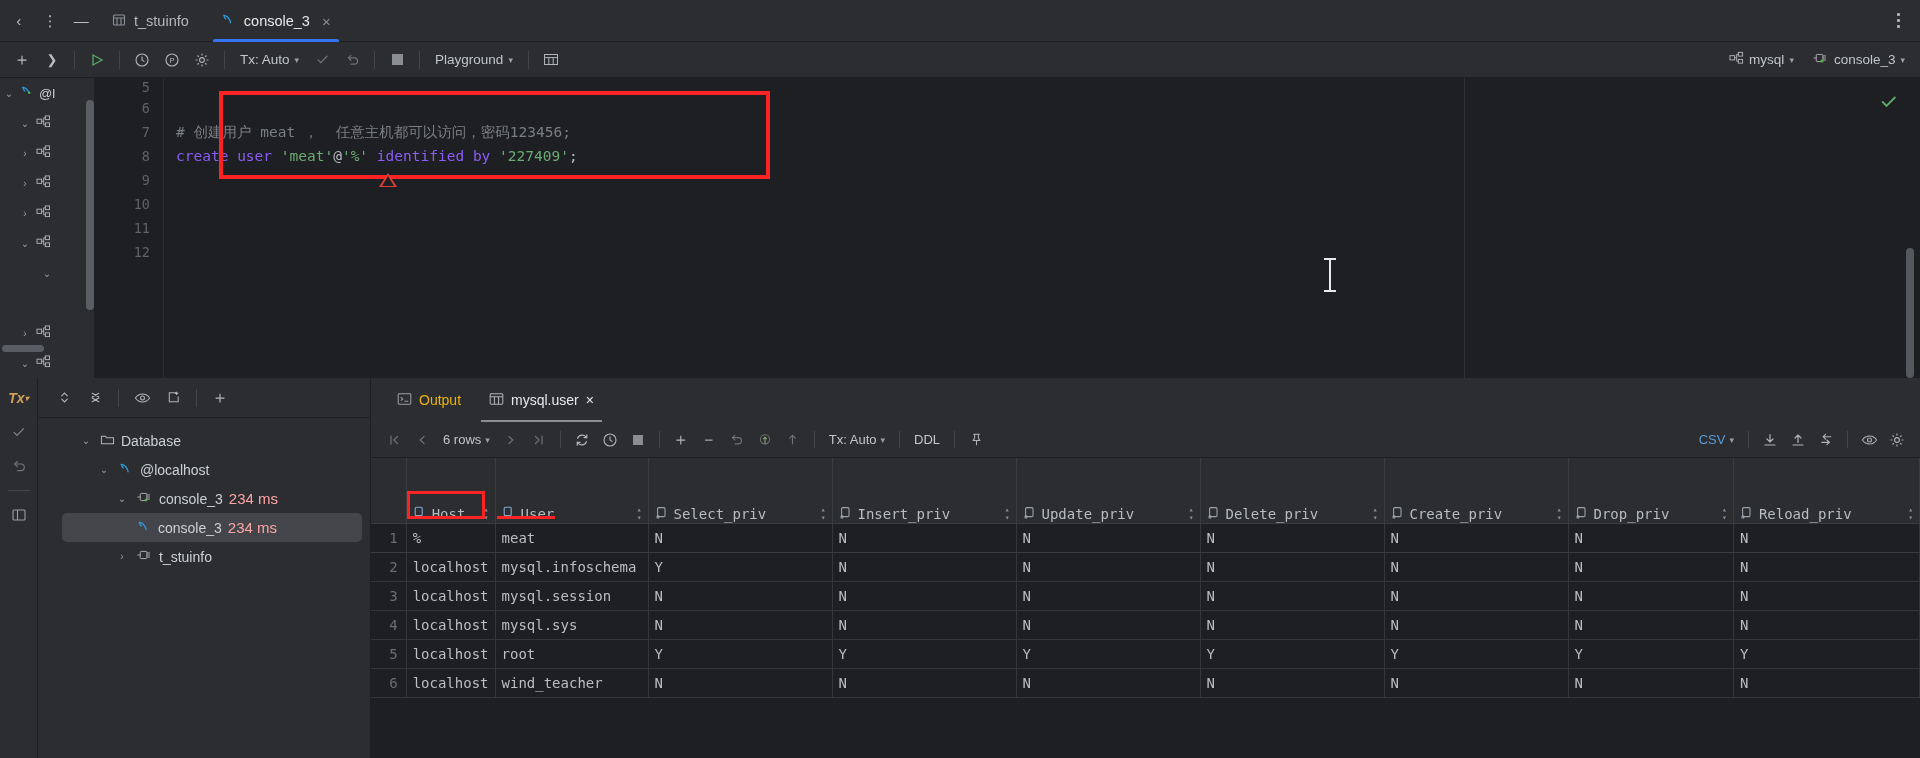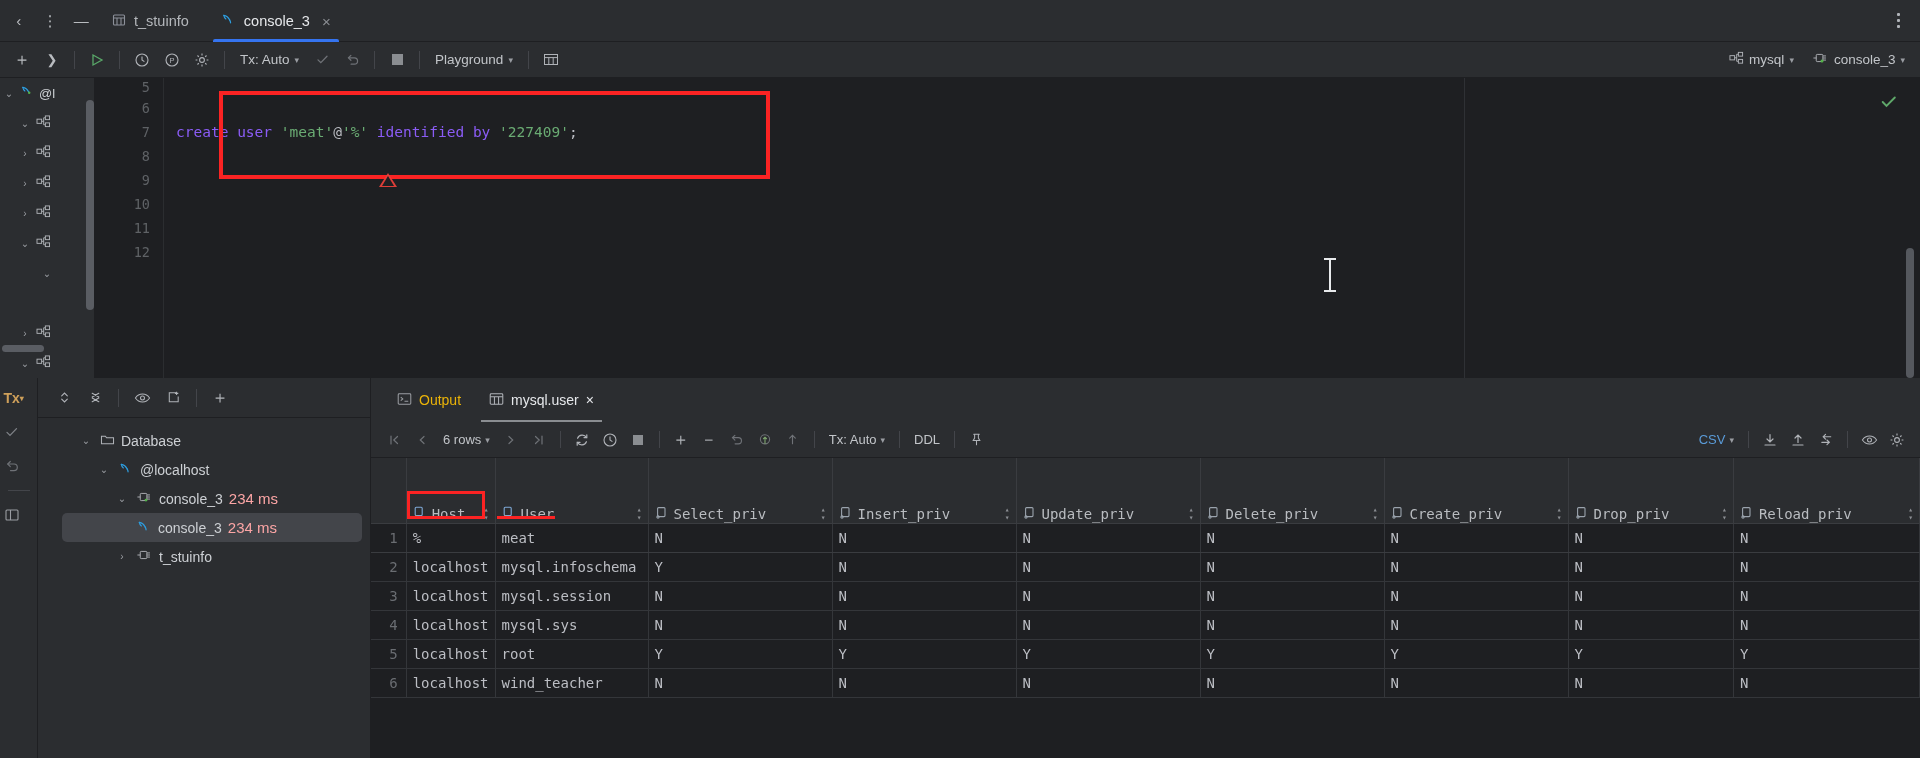--- a/index.html
+++ b/index.html
@@ -126,21 +126,21 @@
     height:44px; background:#1e1f22; display:flex; align-items:center;
     padding-left:16px; font-size:15px; color:#d5d8dc; flex:none;
     border-top:1px solid #2f3135;
   }
   .svc-body{ flex:1; display:flex; background:#2b2d30; min-height:0; }
 
   .svc-rail{
     width:38px; background:#2b2d30; border-right:1px solid #1e1f22; flex:none;
     display:flex; flex-direction:column; align-items:center; padding-top:6px; gap:6px;
   }
-  .rail-ico{ width:30px; height:28px; display:flex; align-items:center; color:#9a9da2; font-size:14px; }
+  .rail-ico{ width:30px; height:28px; display:flex; align-items:center; justify-content:center; color:#9a9da2; font-size:14px;font-style:italic; }
   .rail-ico.tx{ color:#cfa05a; font-weight:600; font-size:14px; }
   .rail-div{ width:22px; height:1px; background:#43454a; margin:4px 0; }
 
   .svc-tree{
     width:333px; flex:none; background:#2b2d30; border-right:1px solid #1e1f22;
     display:flex; flex-direction:column;
   }
   .svc-tree-tb{
     height:40px; display:flex; align-items:center; gap:3px; padding-left:12px;
     border-bottom:1px solid #1e1f22;
@@ -435,20 +435,21 @@
         <div class="gl">8</div>
         <div class="gl">9</div>
         <div class="gl">10</div>
         <div class="gl">11</div>
         <div class="gl">12</div>
       </div>
 
       <div class="code-body">
         <div class="cl" style="height:14px;"></div>
         <div class="cl"></div>
+        <div class="cl c-comment"># 创建用户 meat ，  任意主机都可以访问，密码123456;</div>
         <div class="cl"><span class="c-kw">create</span> <span class="c-kw">user</span> <span class="c-str">'meat'</span><span class="c-plain">@</span><span class="c-str">'%'</span> <span class="c-kw">identified</span> <span class="c-kw">by</span> <span class="c-str">'227409'</span><span class="c-plain">;</span></div>
         <div class="cl"></div>
           <div class="cl"></div>
           <div class="cl"></div>
           <div class="cl"></div>
 
         <div class="redbox"></div>
         <div class="warn-tri"></div>
         <div class="edge-line"></div>
         <div class="ibeam"></div>

